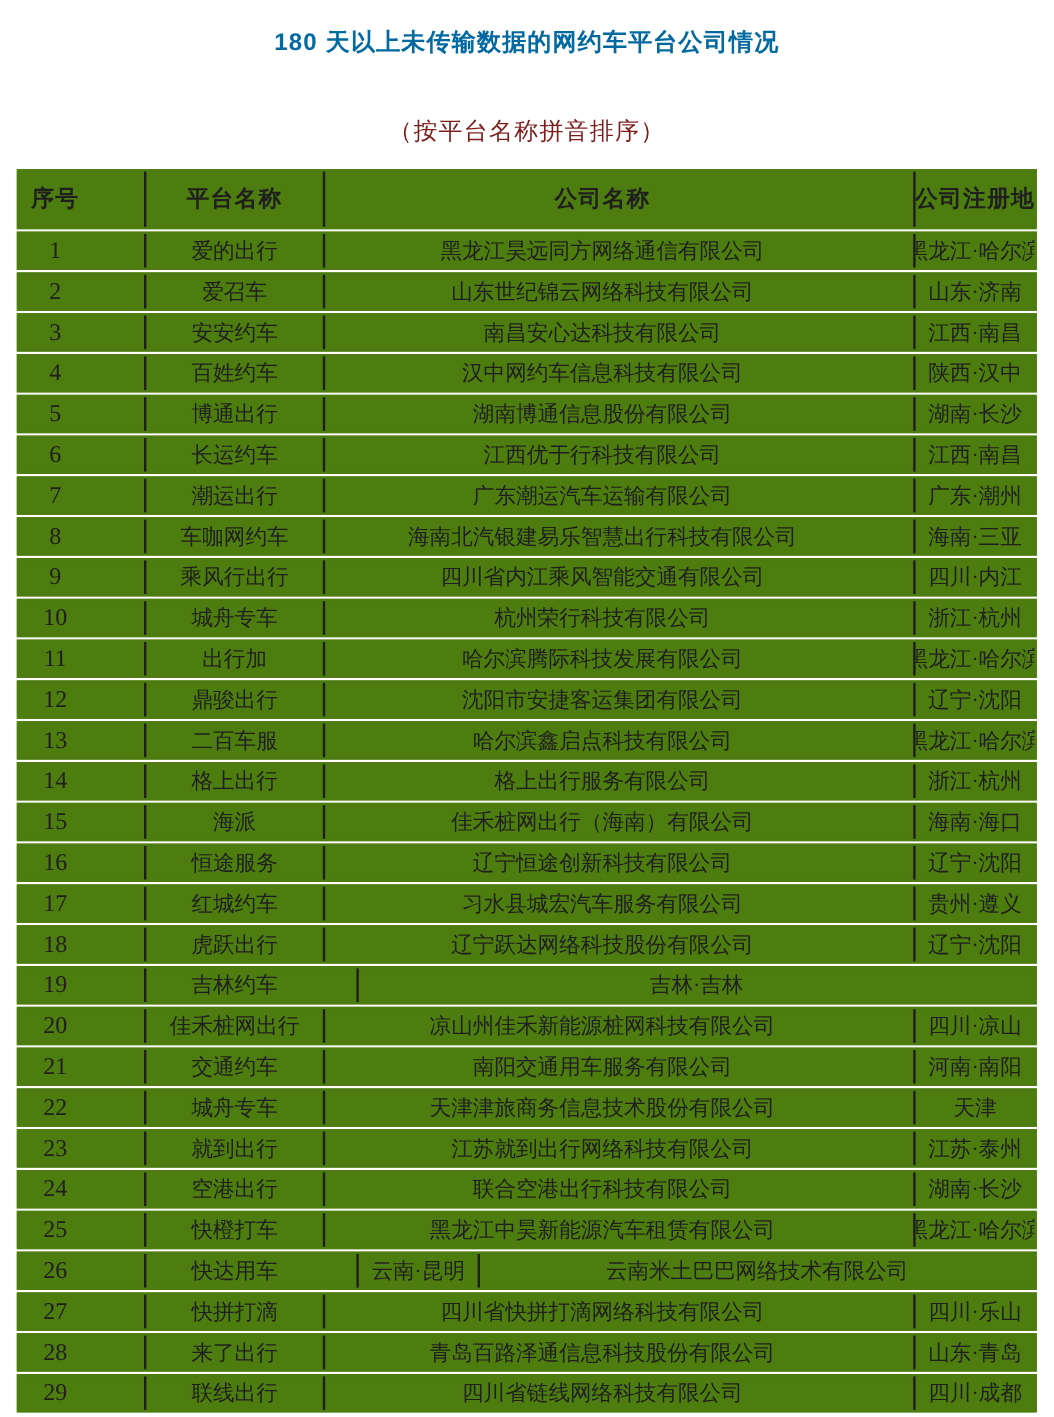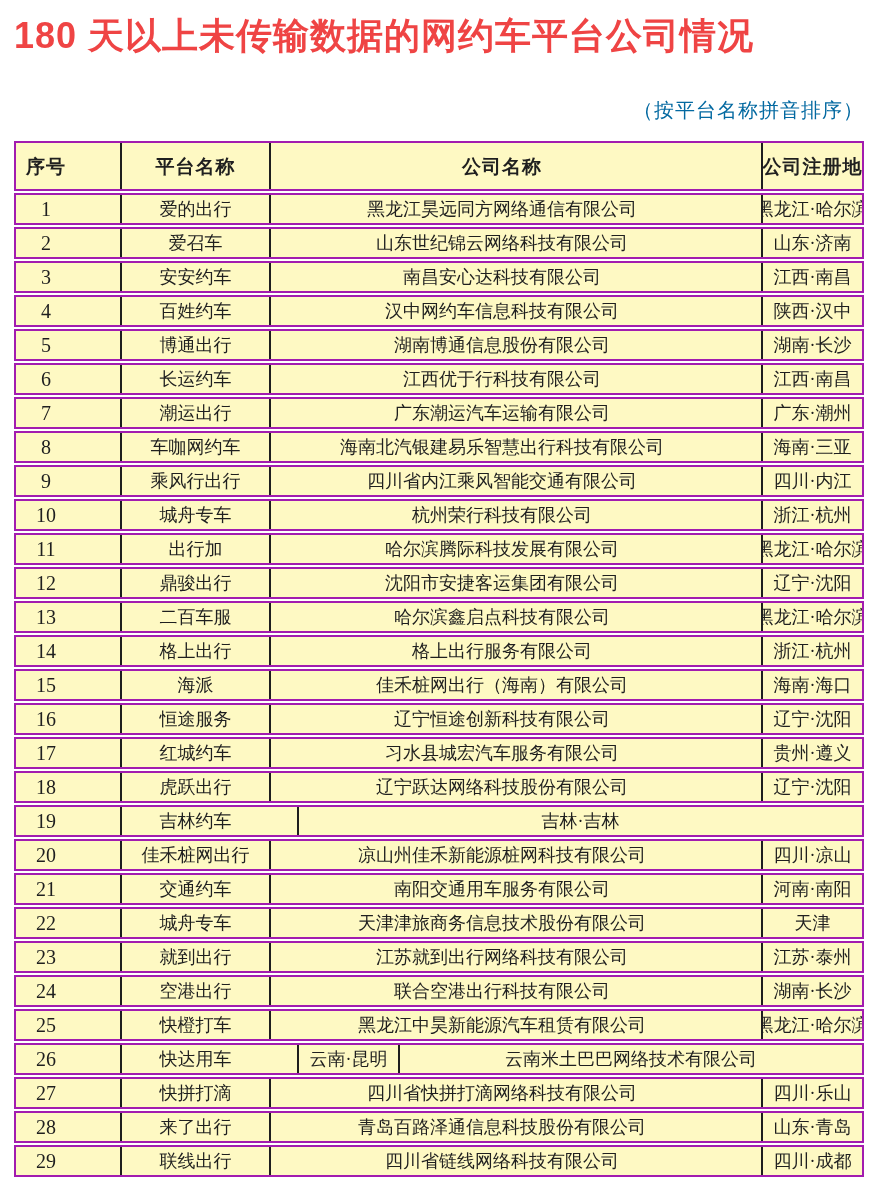--- a/index.html
+++ b/index.html
@@ -15,47 +15,48 @@
     font-family: "Liberation Serif", "DejaVu Serif", serif;
   }
   .page {
     width: 878px;
     height: 1181px;
     box-sizing: border-box;
     padding: 14px 14px 0 14px;
   }
   .doc-title {
     margin: 4px 0 0 0;
+    text-align: center;
     font-family: "Liberation Sans", "DejaVu Sans", sans-serif;
     font-weight: 700;
-    font-size: 36px;
+    font-size: 20px;
     line-height: 36px;
     letter-spacing: 1px;
-    color: #ef4444;
+    color: #0369a1;
   }
   .doc-subtitle {
     margin: 44px 0 0 0;
-    text-align: right;
+    text-align: center;
     font-family: "Liberation Serif", "DejaVu Serif", serif;
     font-weight: 500;
     font-size: 20px;
     line-height: 24px;
     letter-spacing: 1px;
-    color: #0369a1;
+    color: #7f1d1d;
   }
   .data-table {
     margin-top: 19px;
     width: 850px;
   }
   .t-row {
     display: flex;
     align-items: stretch;
-    border: 2px solid #a21caf;
+    border: 2px solid #4d7c0f;
     margin-top: 2px;
-    background: #fef9c3;
+    background: #4d7c0f;
   }
   .t-row.header {
     margin-top: 0;
     height: 46px;
   }
   .t-row.body-row {
     height: 28px;
   }
   .t-cell {
     display: flex;

